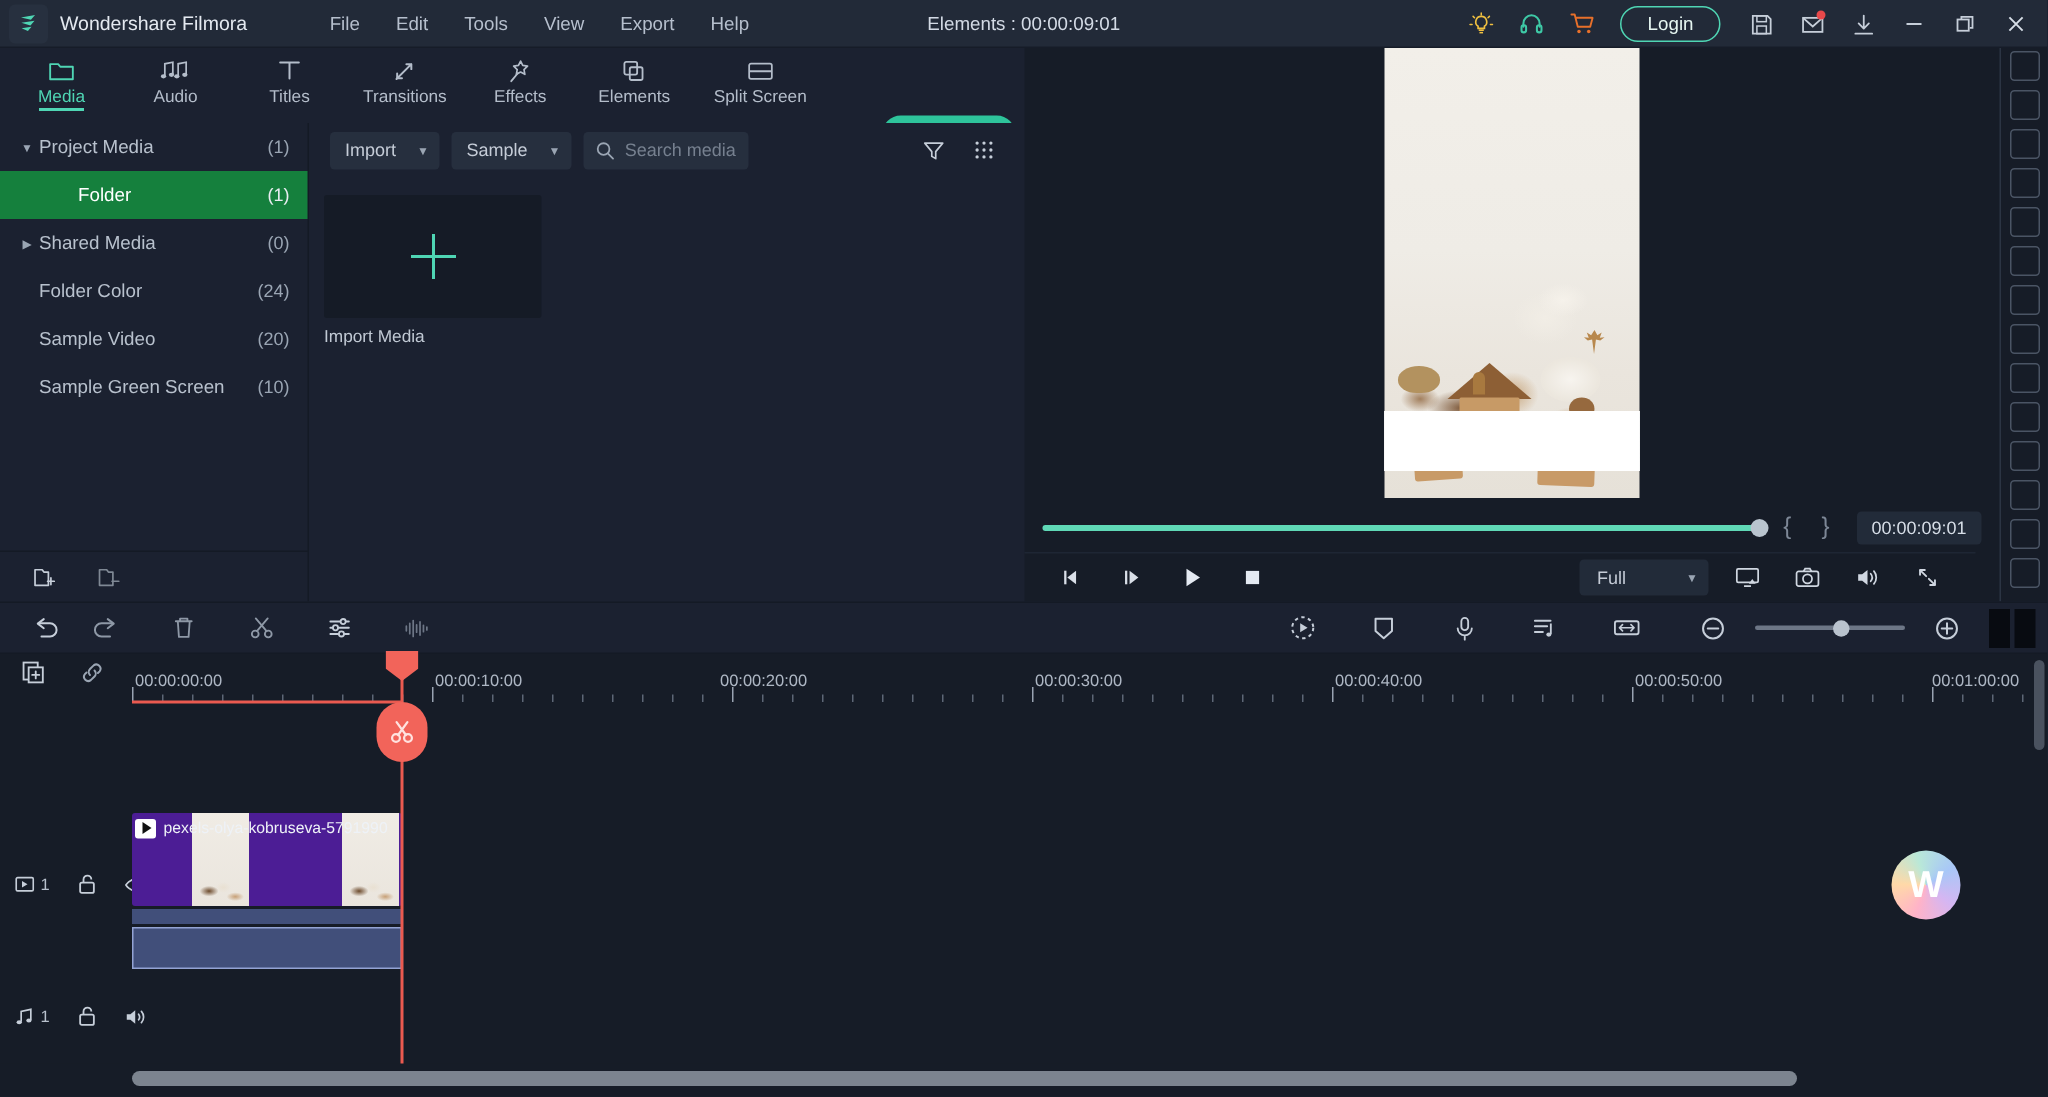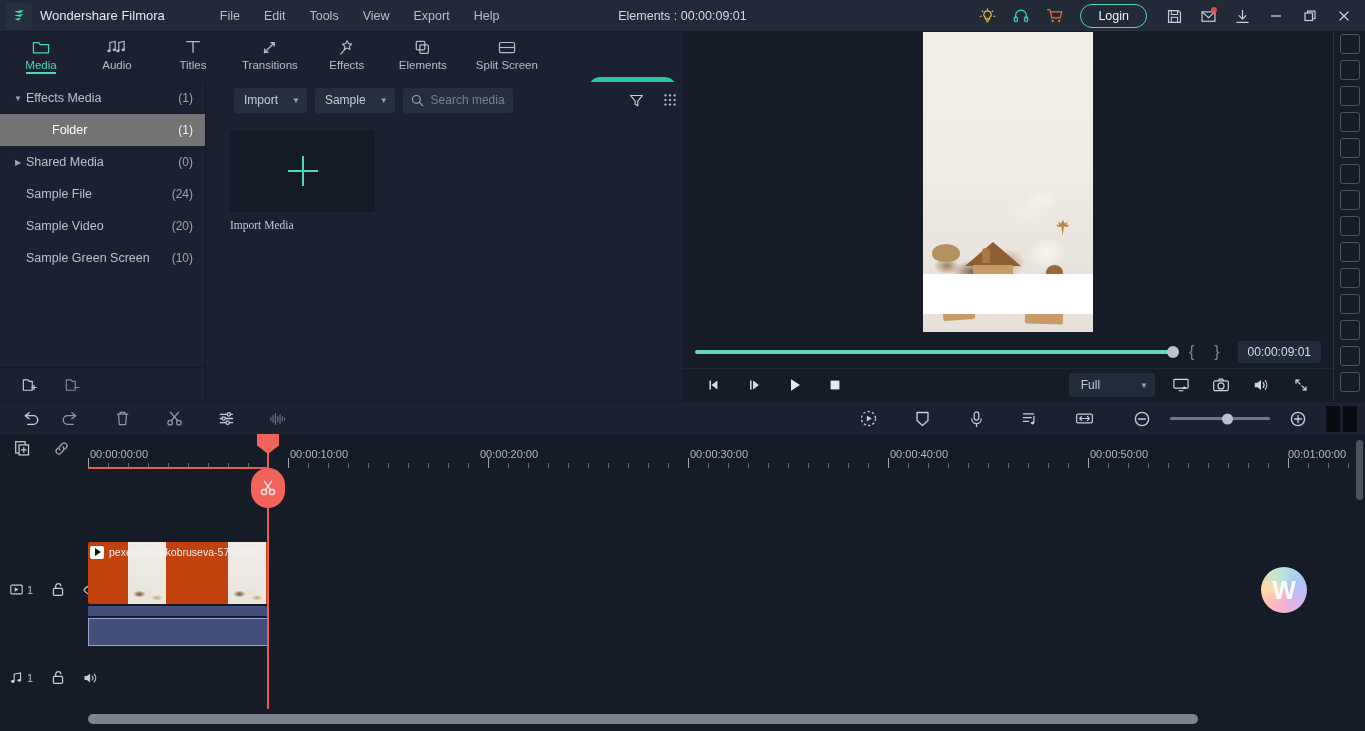--- a/index.html
+++ b/index.html
@@ -74,55 +74,55 @@
 
   
   .sidebar {
     position: absolute; top: 82px; left: 0; width: 206px; height: 319px;
     background: #1b2130; border-right: 1px solid #141a25;
   }
   .side-row {
     display: flex; align-items: center; height: 32px; padding: 0 12px 0 10px;
     font-size: 12.5px; color: #b8c1cd; cursor: default;
   }
-  .side-row.selected { background: #737373; color: #fff; }
+  .side-row.selected { background: #15803d; color: #fff; }
   .side-arrow { width: 16px; display: flex; align-items: center; justify-content: center; font-size: 8px; color: #9aa5b3; }
   .side-label { flex: 1; }
   .side-label.indent { padding-left: 26px; }
   .side-count { color: #9aa5b3; font-size: 12px; }
   .side-row.selected .side-count { color: #e9edf2; }
   .sidebar-footer {
     position: absolute; bottom: 0; left: 0; width: 206px; height: 34px;
     display: flex; align-items: center; gap: 26px; padding-left: 22px;
     border-top: 1px solid #141a25;
   }
 
   
   .mediapanel {
-    position: absolute; top: 82px; left: 220px; width: 477px; height: 319px;
+    position: absolute; top: 82px; left: 206px; width: 477px; height: 319px;
     background: #1b2130;
   }
   .media-toolbar { display: flex; align-items: center; height: 36px; padding: 0 14px; gap: 8px; }
   .drop-btn {
     background: #262f3e; border-radius: 3px; height: 25px; display: flex; align-items: center;
     padding: 0 7px 0 10px; font-size: 12px; color: #c5ccd7; gap: 14px; cursor: default;
   }
   .caret { font-size: 8px; color: #9aa5b3; }
   .search-box {
     background: #262f3e; border-radius: 3px; height: 25px; flex: 1; display: flex;
     align-items: center; padding: 0 8px; gap: 7px; max-width: 196px;
   }
   .search-input {
     background: transparent; border: none; outline: none; color: #c5ccd7;
     font-size: 12px; font-family: inherit; width: 100%;
   }
   .search-input::placeholder { color: #76808f; }
   .mt-icon { width: 26px; height: 25px; display: flex; align-items: center; justify-content: center; cursor: default; }
 
-  .media-grid { display: flex; padding: 12px 14px 0 10px; gap: 28px; font-family: Liberation Serif, serif; }
+  .media-grid { display: flex; padding: 12px 14px 0 10px; gap: 28px; }
   .media-cell { width: 145px; cursor: default; }
   .import-tile {
     width: 145px; height: 82px; background: #151b26; border-radius: 2px;
     display: flex; align-items: center; justify-content: center;
   }
   .plus { width: 30px; height: 30px; position: relative; }
   .plus::before, .plus::after {
     content: ""; position: absolute; background: #4fd6b4;
   }
   .plus::before { left: 14px; top: 0; width: 2px; height: 30px; }
@@ -241,21 +241,21 @@
     position: absolute; right: -5px; top: 50%; transform: translateY(-50%);
     width: 12px; height: 12px; border-radius: 50%; background: #b9c4ce;
   }
   .brace { color: #7d8characters; }
   .brace { color: #7d8796; font-size: 16px; padding: 0 10px; cursor: default; }
   .time-chip {
     background: #222b39; border-radius: 3px; font-size: 12px; color: #d7dee7;
     padding: 4px 10px; margin-left: 8px;
   }
   .ctrl-row {
-    position: absolute; top: 336px; left: 0; right: 0; height: 33px;
+    position: absolute; top: 336px; left: 0; right: 16px; height: 33px;
     display: flex; align-items: center; padding: 0 12px;
     border-top: 1px solid #1e2634;
   }
   .ctrl-ico { width: 40px; height: 28px; display: flex; align-items: center; justify-content: center; cursor: default; }
   .spacer { flex: 1; }
   .quality-drop {
     background: #222b39; border-radius: 3px; height: 24px; display: flex; align-items: center;
     padding: 0 7px 0 12px; gap: 40px; font-size: 12px; color: #c5ccd7; margin-right: 6px; cursor: default;
   }
 
@@ -304,21 +304,21 @@
   }
   .tracks { position: absolute; left: 0; top: 34px; right: 0; bottom: 22px; }
   .track-head {
     position: absolute; left: 0; width: 88px;
     display: flex; align-items: center; gap: 18px; padding-left: 10px;
     font-size: 11px; color: #b8c1cd;
   }
   .track-num { display: flex; align-items: center; gap: 4px; }
   .video-track {
     position: absolute; left: 88px; top: 72px; width: 180px; height: 62px;
-    background: #c2410c; border-radius: 2px; overflow: hidden;
+    background: #4c1d95; border-radius: 2px; overflow: hidden;
   }
   .vt-title {
     position: absolute; top: 2px; left: 2px; right: 2px; height: 16px;
     display: flex; align-items: center; gap: 5px; font-size: 10.5px; color: #eef2f7;
     white-space: nowrap; overflow: hidden;
   }
   .vt-play {
     width: 14px; height: 13px; background: #fff; border-radius: 2px;
     display: flex; align-items: center; justify-content: center; flex: none;
   }
@@ -522,36 +522,36 @@
         </svg>
       </span>
       <span class="t-label">Split Screen</span>
     </div>
     <div class="export-btn">Export</div>
   </div>
 
   <div class="sidebar">
     <div class="side-row">
       <span class="side-arrow">▼</span>
-      <span class="side-label">Effects Media</span>
+      <span class="side-label">Project Media</span>
       <span class="side-count">(1)</span>
     </div>
     <div class="side-row selected">
       <span class="side-arrow"></span>
       <span class="side-label indent">Folder</span>
       <span class="side-count">(1)</span>
     </div>
     <div class="side-row">
       <span class="side-arrow">▶</span>
       <span class="side-label">Shared Media</span>
       <span class="side-count">(0)</span>
     </div>
     <div class="side-row">
       <span class="side-arrow"></span>
-      <span class="side-label">Sample File</span>
+      <span class="side-label">Folder Color</span>
       <span class="side-count">(24)</span>
     </div>
     <div class="side-row">
       <span class="side-arrow"></span>
       <span class="side-label">Sample Video</span>
       <span class="side-count">(20)</span>
     </div>
     <div class="side-row">
       <span class="side-arrow"></span>
       <span class="side-label">Sample Green Screen</span>

